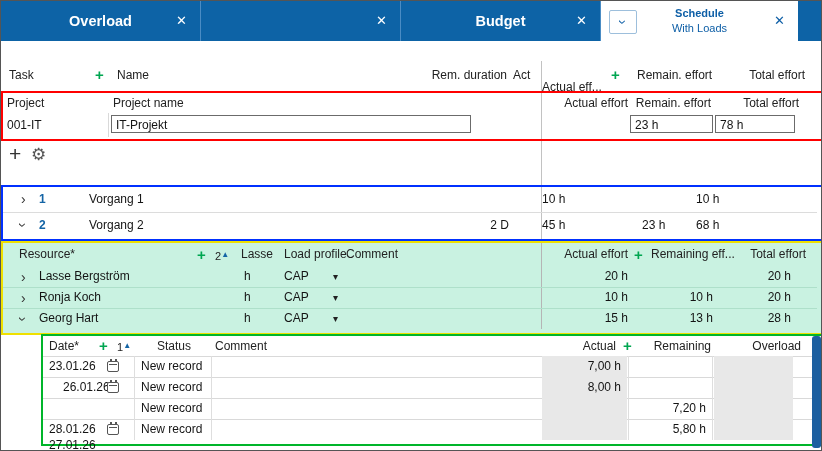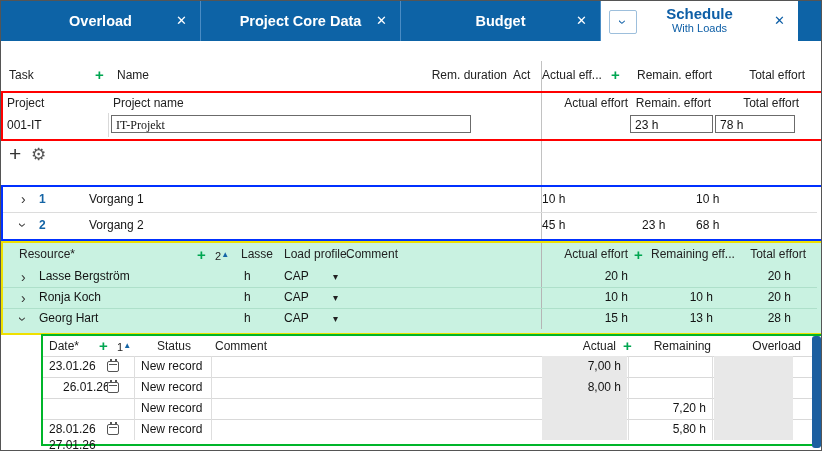--- a/index.html
+++ b/index.html
@@ -67,65 +67,64 @@
 <body>
 
 <div class="screen">
 
   <div class="tabbar">
     <div class="tab" style="left:0;width:200px;">
       <span>Overload</span>
       <span class="tab-close">✕</span>
     </div>
     <div class="tab" style="left:200px;width:200px;">
-      <span>Project Core Data</span>
       <span class="tab-close">✕</span>
     </div>
     <div class="tab" style="left:400px;width:200px;">
       <span>Budget</span>
       <span class="tab-close">✕</span>
     </div>
     <div class="tab active" style="left:600px;width:197px;">
       <span class="chevbtn">
           <span class="chev exp" style="color:#0d5ea6;">›</span>
         </span>
       <span class="tab-title">
-        <span style="font-size:15px;">Schedule</span>
+        <span style="font-size:11px;">Schedule</span>
         <span class="tab-sub">With Loads</span>
       </span>
       <span class="tab-close">✕</span>
     </div>
   </div>
 
   <div class="vdivider"></div>
 
   <div class="mainhdr">
     <span class="hdr" style="left:8px;">Task</span>
     <span class="green" style="left:94px;">+</span>
     <span class="hdr" style="left:116px;">Name</span>
     <span class="hdr r" style="left:418px;width:88px;">Rem. duration</span>
     <span class="hdr" style="left:512px;">Act</span>
-    <span class="hdr" style="left:541px;">Actual eff...</span>
+    <span class="hdr" style="left:541px;margin-top:12px;">Actual eff...</span>
     <span class="green" style="left:610px;">+</span>
     <span class="hdr" style="left:636px;">Remain. effort</span>
     <span class="hdr r" style="left:734px;width:70px;">Total effort</span>
   </div>
 
   <div class="projbox">
     <div class="prow" style="top:0;height:20px;line-height:20px;">
       <span class="abs hdr" style="left:4px;">Project</span>
       <span class="abs hdr" style="left:110px;">Project name</span>
       <span class="abs hdr r" style="left:520px;width:105px;">Actual effort</span>
       <span class="abs hdr r" style="left:628px;width:80px;">Remain. effort</span>
       <span class="abs hdr r" style="left:718px;width:78px;">Total effort</span>
     </div>
     <div class="prow" style="top:20px;height:24px;line-height:24px;">
       <span class="abs" style="left:4px;">001-IT</span>
       <span class="abs" style="left:105px;top:0;width:1px;height:24px;background:#d9d9d9;"></span>
-      <span class="cellinput" style="left:108px;top:2px;width:360px;font-family:Liberation Serif, serif;">IT-Projekt</span>
+      <span class="cellinput" style="left:108px;top:2px;width:360px;">IT-Projekt</span>
       <span class="cellinput" style="left:627px;top:2px;width:83px;">23 h</span>
       <span class="cellinput" style="left:712px;top:2px;width:80px;">78 h</span>
     </div>
   </div>
 
   <span class="tplus">+</span>
   <span class="tgear">⚙</span>
 
   <div class="taskbox">
     <div class="trow trow1" style="top:0;">
@@ -134,20 +133,21 @@
       <span class="abs" style="left:86px;">Vorgang 1</span>
       <span class="abs r" style="left:420px;width:86px;margin-top:48px;">1 D</span>
       <span class="abs" style="left:539px;">10 h</span>
       <span class="abs" style="left:639px;"></span>
       <span class="abs" style="left:693px;">10 h</span>
     </div>
     <div class="trow" style="top:26px;">
       <span class="abs chev exp" style="left:18px;top:5px;">›</span>
       <span class="abs tnum" style="left:36px;">2</span>
       <span class="abs" style="left:86px;">Vorgang 2</span>
+      <span class="abs r" style="left:420px;width:86px;">2 D</span>
       <span class="abs" style="left:539px;">45 h</span>
       <span class="abs" style="left:639px;">23 h</span>
       <span class="abs" style="left:693px;">68 h</span>
     </div>
   </div>
 
   <div class="resbox">
     <div class="resdiv"></div>
     <div class="reshdr">
       <span class="abs hdr" style="left:16px;">Resource*</span>

